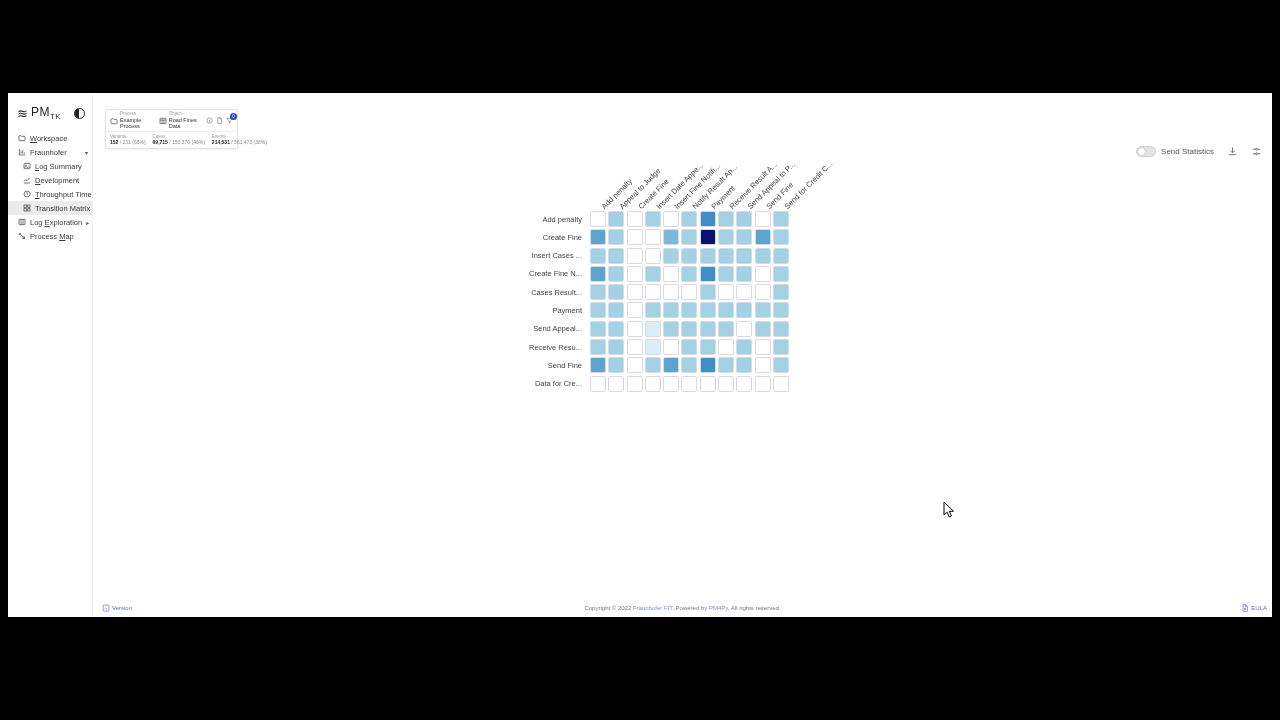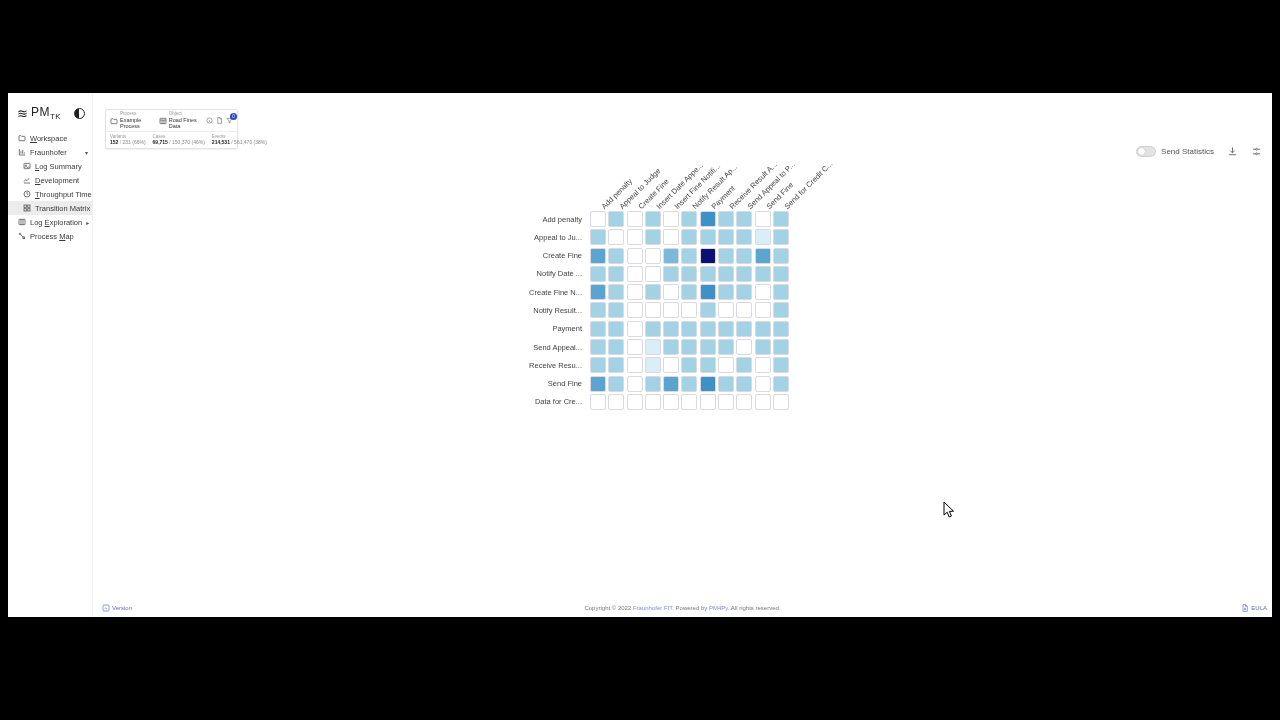--- a/index.html
+++ b/index.html
@@ -313,53 +313,37 @@
             <div class="cell" style="background: rgb(255, 255, 255);"></div>
             <div class="cell" style="background: rgb(163, 210, 228);"></div>
             <div class="cell" style="background: rgb(63, 144, 198);"></div>
             <div class="cell" style="background: rgb(163, 210, 228);"></div>
             <div class="cell" style="background: rgb(163, 210, 228);"></div>
             <div class="cell" style="background: rgb(255, 255, 255);"></div>
             <div class="cell" style="background: rgb(163, 210, 228);"></div>
           </div>
         </div>
         <div class="mrow">
-          <div class="mlabel">Appeal to Ju...</div>
-          <div class="cells">
-            <div class="cell" style="background: rgb(163, 210, 228);"></div>
-            <div class="cell" style="background: rgb(255, 255, 255);"></div>
-            <div class="cell" style="background: rgb(255, 255, 255);"></div>
-            <div class="cell" style="background: rgb(163, 210, 228);"></div>
-            <div class="cell" style="background: rgb(255, 255, 255);"></div>
-            <div class="cell" style="background: rgb(163, 210, 228);"></div>
-            <div class="cell" style="background: rgb(163, 210, 228);"></div>
-            <div class="cell" style="background: rgb(163, 210, 228);"></div>
-            <div class="cell" style="background: rgb(163, 210, 228);"></div>
-            <div class="cell" style="background: rgb(217, 238, 247);"></div>
-            <div class="cell" style="background: rgb(163, 210, 228);"></div>
-          </div>
-        </div>
-        <div class="mrow">
           <div class="mlabel">Create Fine</div>
           <div class="cells">
             <div class="cell" style="background: rgb(91, 164, 208);"></div>
             <div class="cell" style="background: rgb(163, 210, 228);"></div>
             <div class="cell" style="background: rgb(255, 255, 255);"></div>
             <div class="cell" style="background: rgb(255, 255, 255);"></div>
             <div class="cell" style="background: rgb(124, 184, 218);"></div>
             <div class="cell" style="background: rgb(163, 210, 228);"></div>
             <div class="cell" style="background: rgb(10, 17, 114);"></div>
             <div class="cell" style="background: rgb(163, 210, 228);"></div>
             <div class="cell" style="background: rgb(163, 210, 228);"></div>
             <div class="cell" style="background: rgb(91, 164, 208);"></div>
             <div class="cell" style="background: rgb(163, 210, 228);"></div>
           </div>
         </div>
         <div class="mrow">
-          <div class="mlabel">Notify Date ...</div>
+          <div class="mlabel">Insert Cases ...</div>
           <div class="cells">
             <div class="cell" style="background: rgb(163, 210, 228);"></div>
             <div class="cell" style="background: rgb(163, 210, 228);"></div>
             <div class="cell" style="background: rgb(255, 255, 255);"></div>
             <div class="cell" style="background: rgb(255, 255, 255);"></div>
             <div class="cell" style="background: rgb(163, 210, 228);"></div>
             <div class="cell" style="background: rgb(163, 210, 228);"></div>
             <div class="cell" style="background: rgb(163, 210, 228);"></div>
             <div class="cell" style="background: rgb(163, 210, 228);"></div>
             <div class="cell" style="background: rgb(163, 210, 228);"></div>
@@ -377,21 +361,21 @@
             <div class="cell" style="background: rgb(255, 255, 255);"></div>
             <div class="cell" style="background: rgb(163, 210, 228);"></div>
             <div class="cell" style="background: rgb(63, 144, 198);"></div>
             <div class="cell" style="background: rgb(163, 210, 228);"></div>
             <div class="cell" style="background: rgb(163, 210, 228);"></div>
             <div class="cell" style="background: rgb(255, 255, 255);"></div>
             <div class="cell" style="background: rgb(163, 210, 228);"></div>
           </div>
         </div>
         <div class="mrow">
-          <div class="mlabel">Notify Result...</div>
+          <div class="mlabel">Cases Result...</div>
           <div class="cells">
             <div class="cell" style="background: rgb(163, 210, 228);"></div>
             <div class="cell" style="background: rgb(163, 210, 228);"></div>
             <div class="cell" style="background: rgb(255, 255, 255);"></div>
             <div class="cell" style="background: rgb(255, 255, 255);"></div>
             <div class="cell" style="background: rgb(255, 255, 255);"></div>
             <div class="cell" style="background: rgb(255, 255, 255);"></div>
             <div class="cell" style="background: rgb(163, 210, 228);"></div>
             <div class="cell" style="background: rgb(255, 255, 255);"></div>
             <div class="cell" style="background: rgb(255, 255, 255);"></div>

